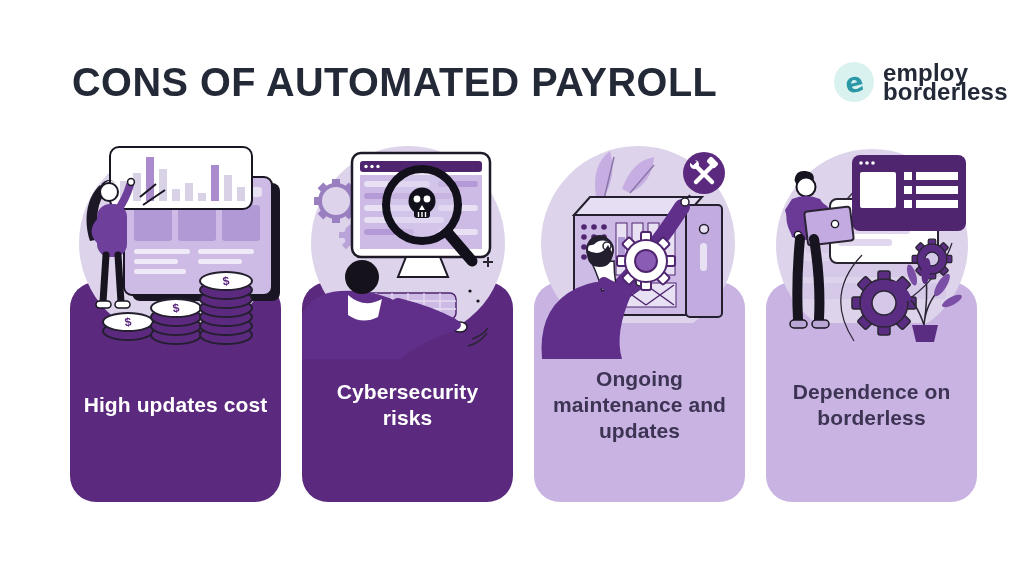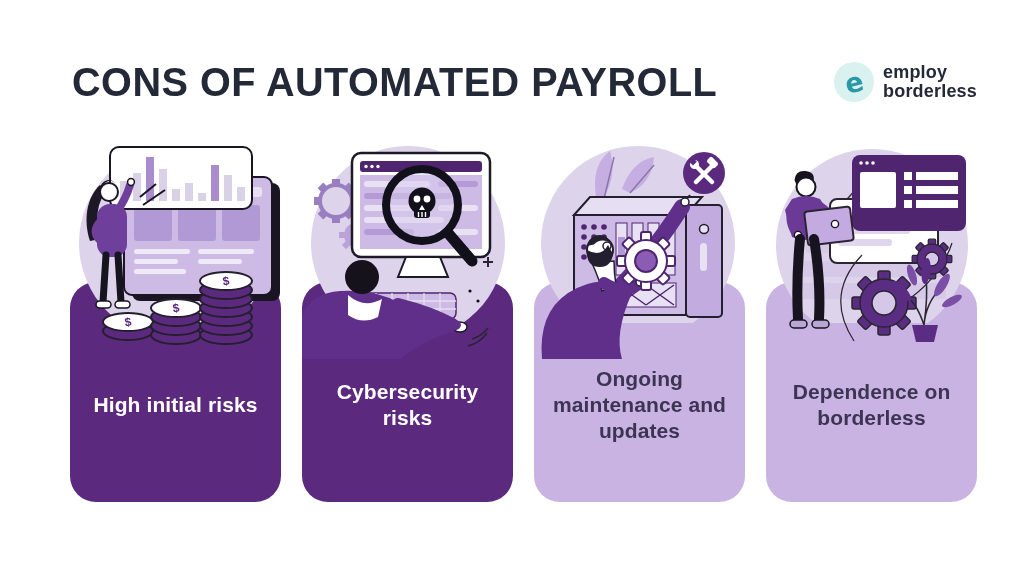--- a/index.html
+++ b/index.html
@@ -15,21 +15,21 @@
   .canvas{position:absolute;left:12px;top:0;width:1024px;height:572px;background:var(--background);}
 
   .title{position:absolute;left:60px;top:60px;font-size:40px;font-weight:bold;
     color:var(--ink);letter-spacing:.5px;transform:scaleX(.99);transform-origin:left top;white-space:nowrap;}
 
   .logo{position:absolute;left:822px;top:62px;display:flex;align-items:center;gap:9px;}
   .logo-mark{width:40px;height:40px;border-radius:50%;background:var(--logo-teal-bg);
     display:flex;align-items:center;justify-content:center;}
   .logo-e{font-family:"DejaVu Sans",sans-serif;font-weight:bold;font-size:27px;line-height:1;
     color:var(--logo-teal);transform:rotate(-14deg);}
-  .logo-text{display:flex;flex-direction:column;font-size:18px;font-weight:bold;
+  .logo-text{display:flex;flex-direction:column;font-size:24px;font-weight:bold;
     color:var(--ink);line-height:19px;letter-spacing:.2px;}
 
   .cards{position:absolute;left:58px;top:282px;display:flex;gap:21px;}
   .card{position:relative;width:211px;height:220px;border-radius:26px;}
   .card.dark{background:var(--card-dark);}
   .card.light{background:var(--card-light);}
   .illus{position:absolute;left:0;top:-139px;width:211px;height:216px;}
   .illus svg{display:block;width:211px;height:216px;}
   .label{position:absolute;left:8px;right:8px;top:70px;height:106px;display:flex;
     align-items:center;justify-content:center;text-align:center;
@@ -130,21 +130,21 @@
             <rect x="27" y="61" width="30" height="53" rx="13" fill="var(--illus-purple-mid)"></rect>
             <path d="M30 78 q-9 10 -1 19 q6 5 11 1" stroke="var(--illus-purple-mid)" stroke-width="7" fill="none" stroke-linecap="round"></path>
             <path d="M36 112 l-3 47" stroke="#17141f" stroke-width="7" stroke-linecap="round"></path>
             <path d="M48 112 l3 47" stroke="#17141f" stroke-width="7" stroke-linecap="round"></path>
             <rect x="26" y="158" width="15" height="7" rx="3.5" fill="#fff" stroke="#17141f" stroke-width="1.5"></rect>
             <rect x="45" y="158" width="15" height="7" rx="3.5" fill="#fff" stroke="#17141f" stroke-width="1.5"></rect>
           </g>
           <path d="M70 54 l16 -13 M73 62 l22 -15" stroke="#17141f" stroke-width="2"></path>
         </svg>
       </div>
-      <p class="label">High initial risks</p>
+      <p class="label">High updates cost</p>
     </section>
 
     <section class="card dark">
       <div class="illus">
         <svg viewBox="0 0 211 216">
           <circle cx="106" cy="100" r="97" fill="var(--circle-bg)"></circle>
           <g>
             <g transform="translate(34,58)">
               <g fill="#9a7fc0">
                   <rect x="-4" y="-22" width="8" height="8"></rect>

